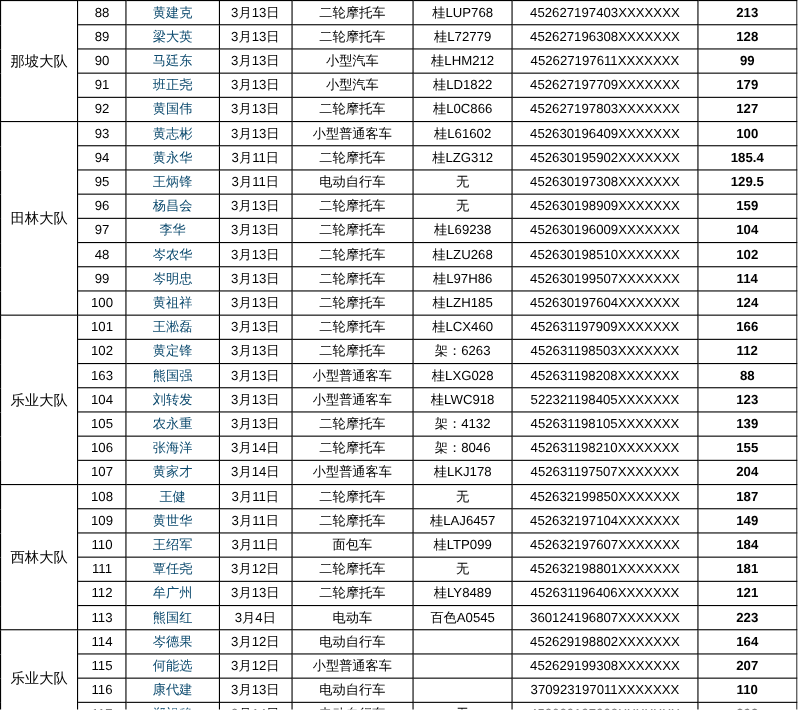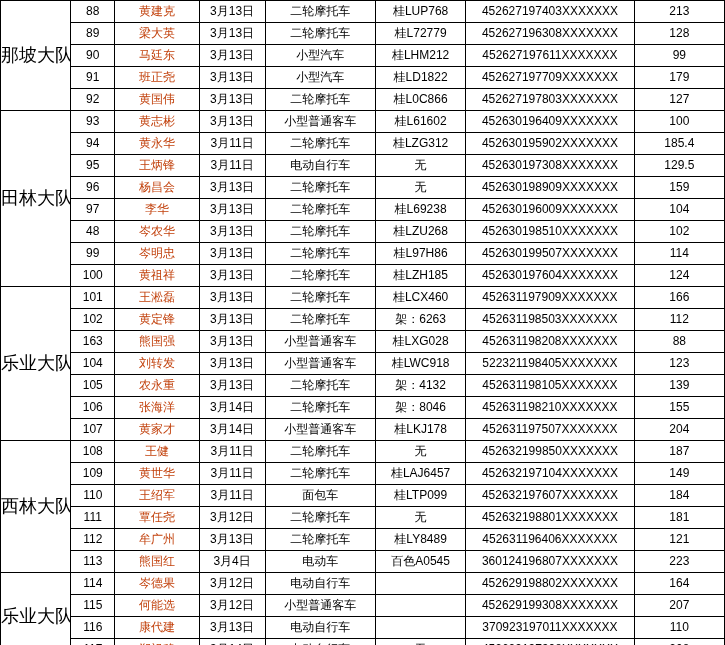--- a/index.html
+++ b/index.html
@@ -33,29 +33,30 @@
   col.c-group { width: 70px; }
   col.c-seq   { width: 44px; }
   col.c-name  { width: 84px; }
   col.c-date  { width: 66px; }
   col.c-type  { width: 110px; }
   col.c-plate { width: 90px; }
   col.c-id    { width: 168px; }
   col.c-amt   { width: 90px; }
 
   td.group {
-    font-size: 18px;
+    font-size: 13px;
     font-weight: normal;
   }
   td.name {
-    color: #c2410c;
+    color: #0c4a6e;
   }
   td.amount {
     text-align: right;
     padding-right: 14px;
+    font-weight: bold;
   }
 </style>
 </head>
 <body>
 
 <table class="sheet">
   <colgroup>
     <col class="c-group">
     <col class="c-seq">
     <col class="c-name">

